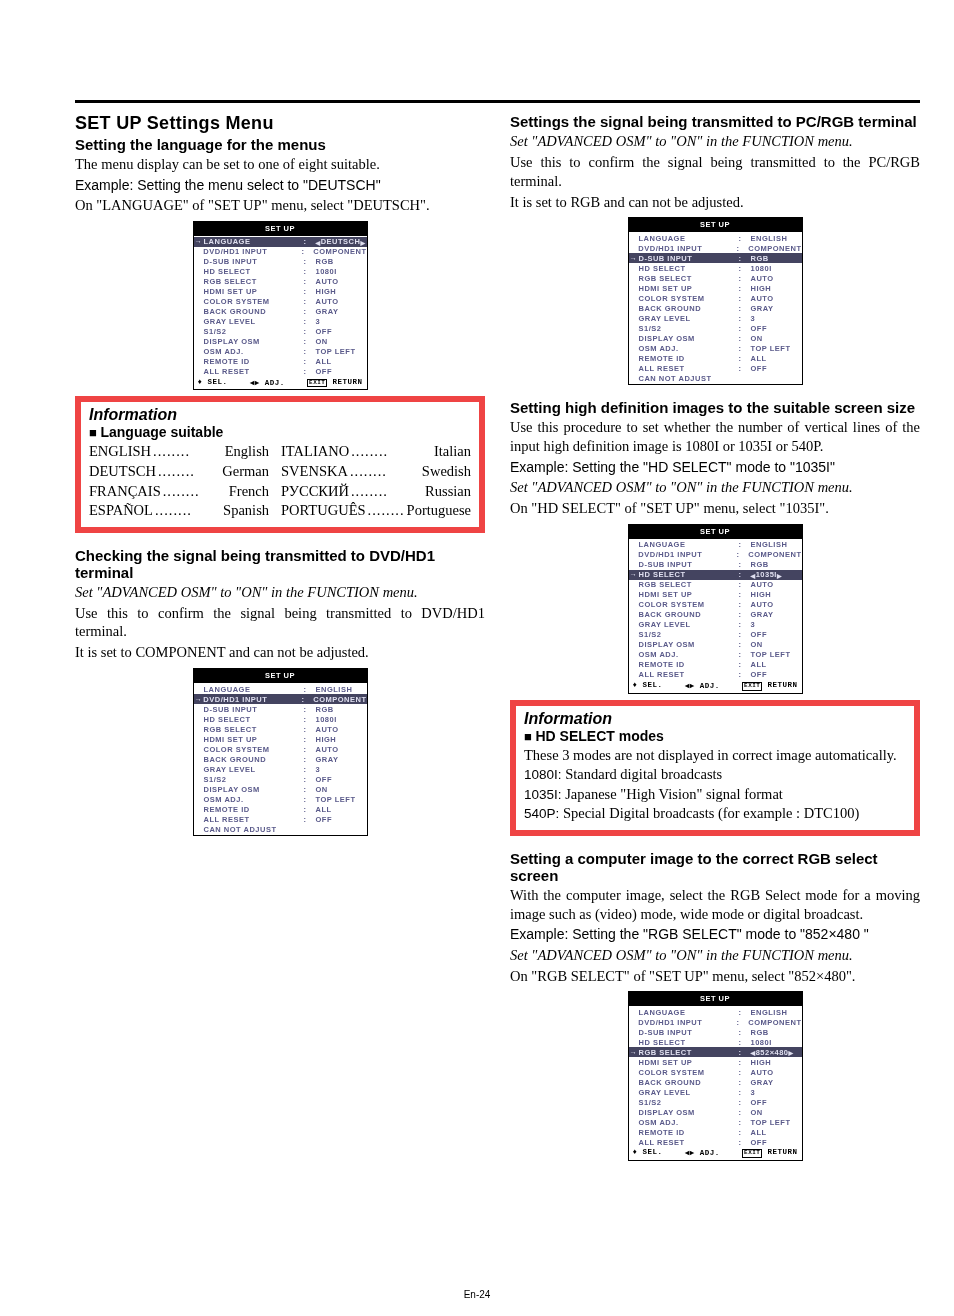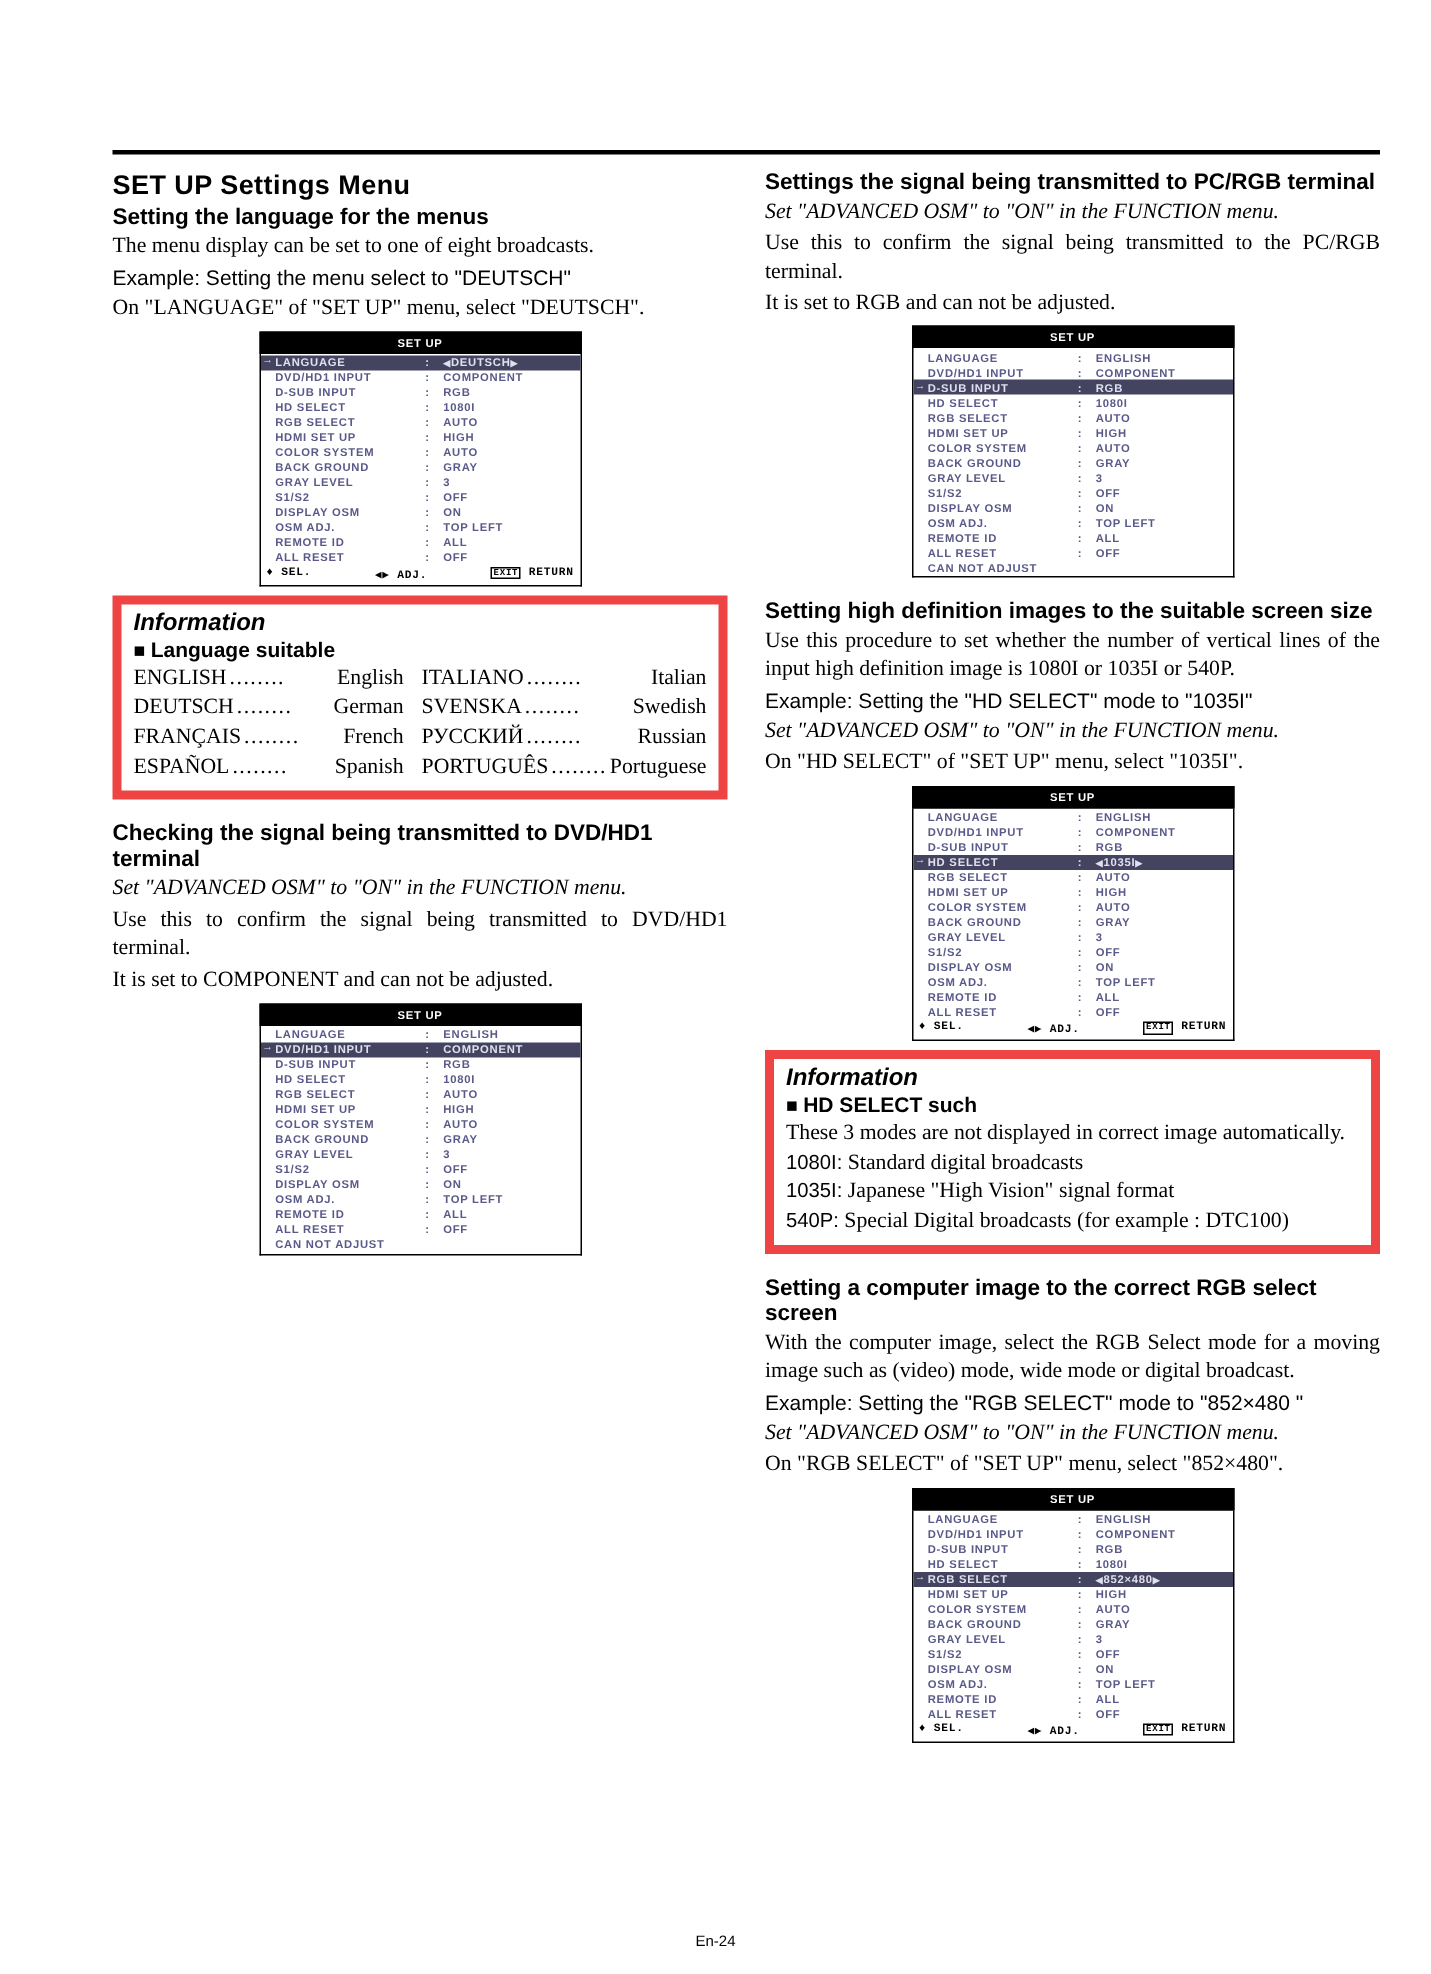--- a/index.html
+++ b/index.html
@@ -54,21 +54,21 @@
   }
   p.italic {
     font-style: italic;
   }
   p.sans {
     font-family: Arial, Helvetica, sans-serif;
     font-size: 14px;
   }
   
   .osd {
-    width: 215px;
+    width: 175px;
     margin: 6px auto 6px auto;
     font-family: Arial, Helvetica, sans-serif;
     font-size: 7.5px;
     letter-spacing: 0.5px;
   }
   .osd-title {
     background: #000;
     color: #fff;
     text-align: center;
     font-weight: bold;
@@ -198,21 +198,21 @@
 <body>
 
 <div class="page">
   <div class="divider"></div>
   <div class="columns">
 
     <div class="col">
       <h1 class="main-title">SET UP Settings Menu</h1>
 
       <h2 class="sub-title">Setting the language for the menus</h2>
-      <p>The menu display can be set to one of eight broadcasts.</p>
+      <p>The menu display can be set to one of eight suitable.</p>
       <p class="sans">Example: Setting the menu select to "DEUTSCH"</p>
       <p>On "LANGUAGE" of "SET UP" menu, select "DEUTSCH".</p>
       <div class="osd">
           <div class="osd-title">SET UP</div>
           <div class="osd-body">
             <div class="osd-row highlight">
               <span class="arrow">→</span>
               <span class="label">LANGUAGE</span>
               <span class="sep">:</span>
               <span class="value"><span class="tri">◀</span>DEUTSCH<span class="tri">▶</span></span>
@@ -641,21 +641,21 @@
             <div class="osd-row footer">
               <span class="chunk">♦ SEL.</span>
               <span class="chunk">◀▶ ADJ.</span>
               <span class="chunk"><span class="exitbox">EXIT</span> RETURN</span>
             </div>
           </div>
         </div>
 
       <div class="info-box">
         <div class="hdr">Information</div>
-        <div class="sub"><span class="sq">■ </span><span>HD SELECT such</span></div>
+        <div class="sub"><span class="sq">■ </span><span>HD SELECT modes</span></div>
         <div class="info-body">
           <div>These 3 modes are not displayed in correct image automatically.</div>
           <div><span class="mode">1080I:</span><span> Standard digital broadcasts</span></div>
           <div><span class="mode">1035I:</span><span> Japanese "High Vision" signal format</span></div>
           <div><span class="mode">540P:</span><span> Special Digital broadcasts (for example : DTC100)</span></div>
         </div>
       </div>
 
       <h2 class="sub-title mt">Setting a computer image to the correct RGB select screen</h2>
       <p>With the computer image, select the RGB Select mode for a moving image such as (video) mode, wide mode or digital broadcast.</p>

